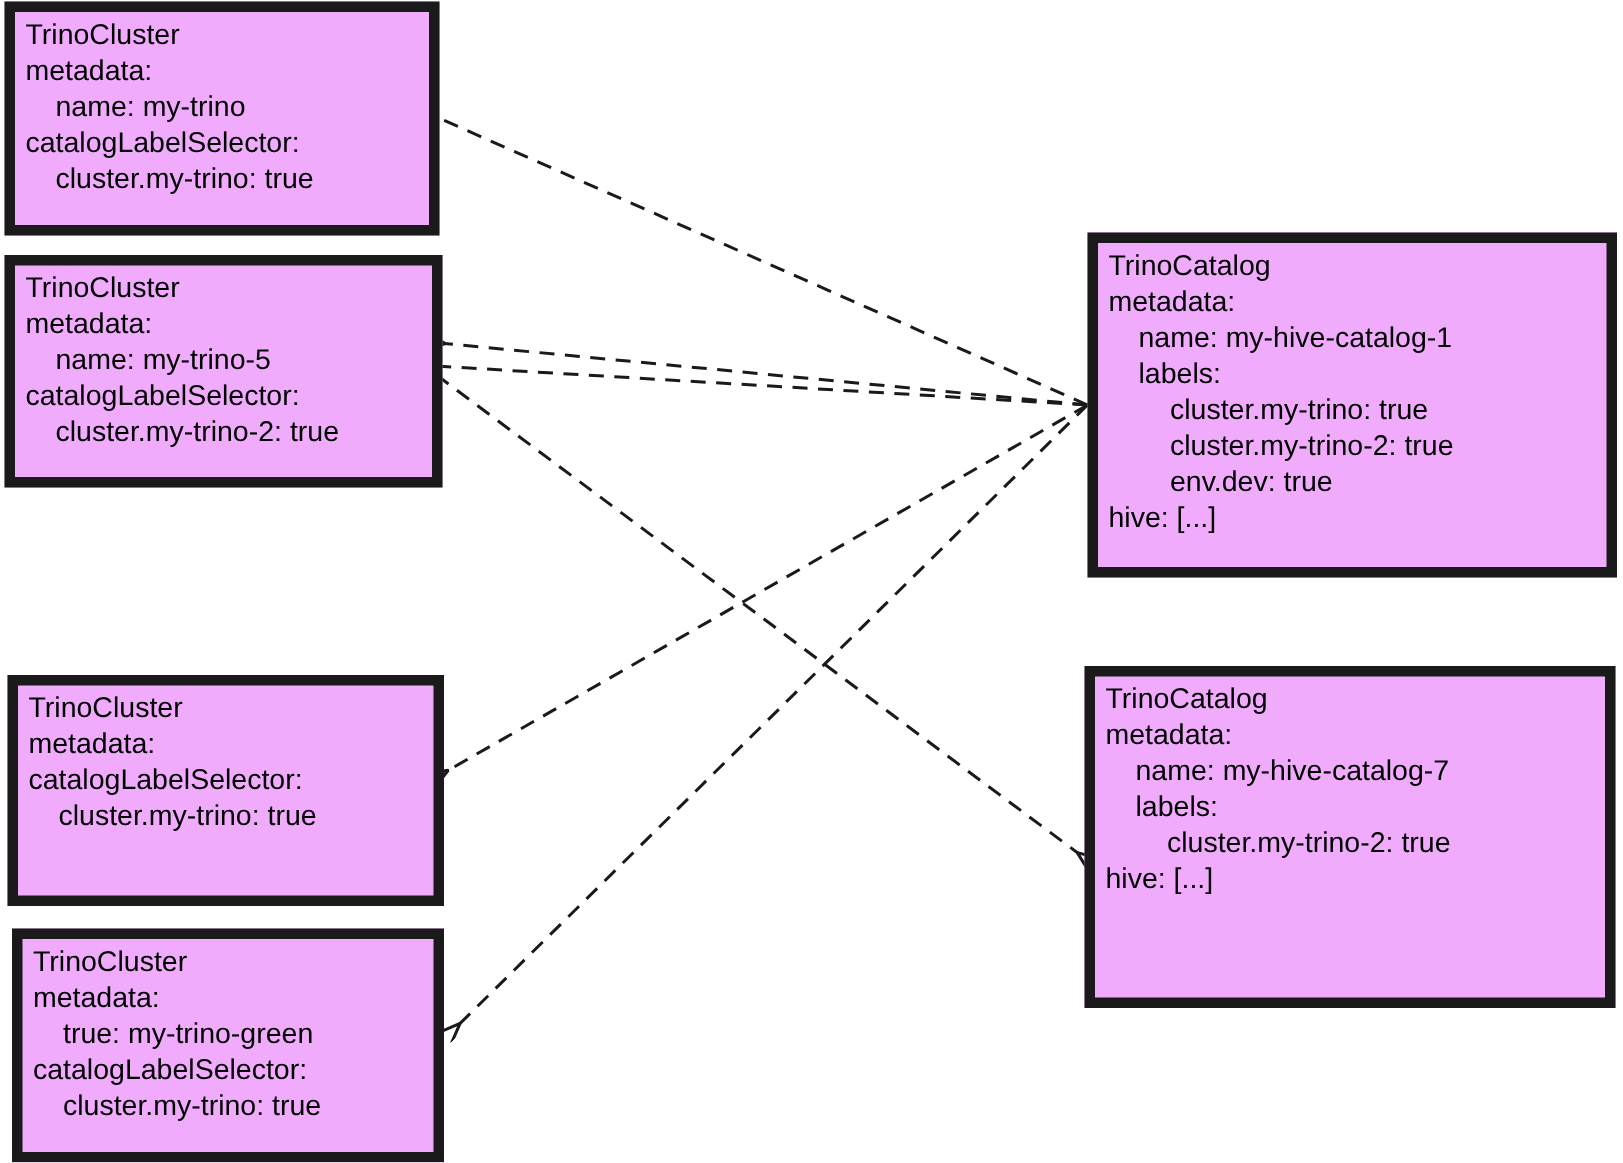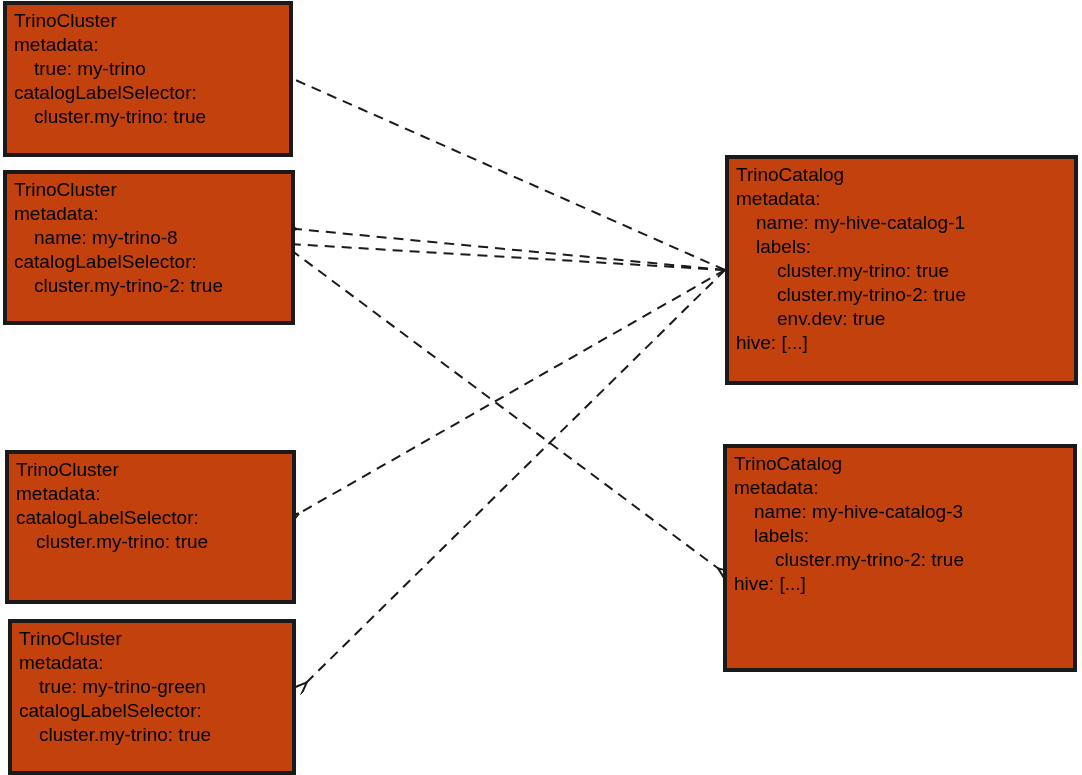--- a/index.html
+++ b/index.html
@@ -11,22 +11,22 @@
     position: relative;
     width: 1082px;
     height: 775px;
     background: #ffffff;
     overflow: hidden;
     font-family: "Liberation Sans", sans-serif;
   }
   .node {
     position: absolute;
     box-sizing: border-box;
-    background: #c2410c;
-    border: 4px solid #f97316;
+    background: #f0abfc;
+    border: 7px solid #f97316;
     padding: 4px 0 0 7px;
     z-index: 2;
   }
   .node-lines {
     font-size: 19px;
     line-height: 24px;
     color: #000000;
     white-space: pre;
   }
   .line {
@@ -59,36 +59,36 @@
         <line x1="725" y1="270" x2="291" y2="78" stroke="#1a1a1a" stroke-width="2" stroke-dasharray="10 7" marker-end="url(#arrowhead)" fill="none"></line>
         <line x1="725" y1="270" x2="296" y2="229" stroke="#1a1a1a" stroke-width="2" stroke-dasharray="10 7" marker-end="url(#arrowhead)" fill="none"></line>
         <line x1="725" y1="270" x2="290" y2="244" stroke="#1a1a1a" stroke-width="2" stroke-dasharray="10 7" marker-end="url(#arrowhead)" fill="none"></line>
         <line x1="725" y1="270" x2="298" y2="514" stroke="#1a1a1a" stroke-width="2" stroke-dasharray="10 7" marker-end="url(#arrowhead)" fill="none"></line>
         <line x1="725" y1="270" x2="306" y2="683" stroke="#1a1a1a" stroke-width="2" stroke-dasharray="10 7" marker-end="url(#arrowhead)" fill="none"></line>
         <line x1="291" y1="250" x2="719" y2="569" stroke="#1a1a1a" stroke-width="2" stroke-dasharray="10 7" marker-end="url(#arrowhead)" fill="none"></line>
       </g>
   </svg>
 
   <div class="node" style="left: 3px; top: 1px; width: 290px; height: 156px; border-color: rgb(26, 26, 26);">
-    <div class="node-lines" style="color: rgb(0, 0, 0);"><div class="line">TrinoCluster</div><div class="line">metadata:</div><div class="line ind1">true: my-trino</div><div class="line">catalogLabelSelector:</div><div class="line ind1">cluster.my-trino: true</div></div>
+    <div class="node-lines" style="color: rgb(0, 0, 0);"><div class="line">TrinoCluster</div><div class="line">metadata:</div><div class="line ind1">name: my-trino</div><div class="line">catalogLabelSelector:</div><div class="line ind1">cluster.my-trino: true</div></div>
   </div>
 
   <div class="node" style="left: 3px; top: 170px; width: 292px; height: 155px; border-color: rgb(26, 26, 26);">
-    <div class="node-lines" style="color: rgb(0, 0, 0);"><div class="line">TrinoCluster</div><div class="line">metadata:</div><div class="line ind1">name: my-trino-8</div><div class="line">catalogLabelSelector:</div><div class="line ind1">cluster.my-trino-2: true</div></div>
+    <div class="node-lines" style="color: rgb(0, 0, 0);"><div class="line">TrinoCluster</div><div class="line">metadata:</div><div class="line ind1">name: my-trino-5</div><div class="line">catalogLabelSelector:</div><div class="line ind1">cluster.my-trino-2: true</div></div>
   </div>
 
   <div class="node" style="left: 5px; top: 450px; width: 291px; height: 154px; border-color: rgb(26, 26, 26);">
     <div class="node-lines" style="color: rgb(0, 0, 0);"><div class="line">TrinoCluster</div><div class="line">metadata:</div><div class="line">catalogLabelSelector:</div><div class="line ind1">cluster.my-trino: true</div></div>
   </div>
 
   <div class="node" style="left: 8px; top: 619px; width: 288px; height: 156px; border-color: rgb(26, 26, 26);">
     <div class="node-lines" style="color: rgb(0, 0, 0);"><div class="line">TrinoCluster</div><div class="line">metadata:</div><div class="line ind1">true: my-trino-green</div><div class="line">catalogLabelSelector:</div><div class="line ind1">cluster.my-trino: true</div></div>
   </div>
 
   <div class="node" style="left: 725px; top: 155px; width: 353px; height: 230px; border-color: rgb(26, 26, 26);">
     <div class="node-lines" style="color: rgb(0, 0, 0);"><div class="line">TrinoCatalog</div><div class="line">metadata:</div><div class="line ind1">name: my-hive-catalog-1</div><div class="line ind1">labels:</div><div class="line ind2">cluster.my-trino: true</div><div class="line ind2">cluster.my-trino-2: true</div><div class="line ind2">env.dev: true</div><div class="line">hive: [...]</div></div>
   </div>
 
   <div class="node" style="left: 723px; top: 444px; width: 354px; height: 228px; border-color: rgb(26, 26, 26);">
-    <div class="node-lines" style="color: rgb(0, 0, 0);"><div class="line">TrinoCatalog</div><div class="line">metadata:</div><div class="line ind1">name: my-hive-catalog-3</div><div class="line ind1">labels:</div><div class="line ind2">cluster.my-trino-2: true</div><div class="line">hive: [...]</div></div>
+    <div class="node-lines" style="color: rgb(0, 0, 0);"><div class="line">TrinoCatalog</div><div class="line">metadata:</div><div class="line ind1">name: my-hive-catalog-7</div><div class="line ind1">labels:</div><div class="line ind2">cluster.my-trino-2: true</div><div class="line">hive: [...]</div></div>
   </div>
 
 </div>
 
 </body></html>

